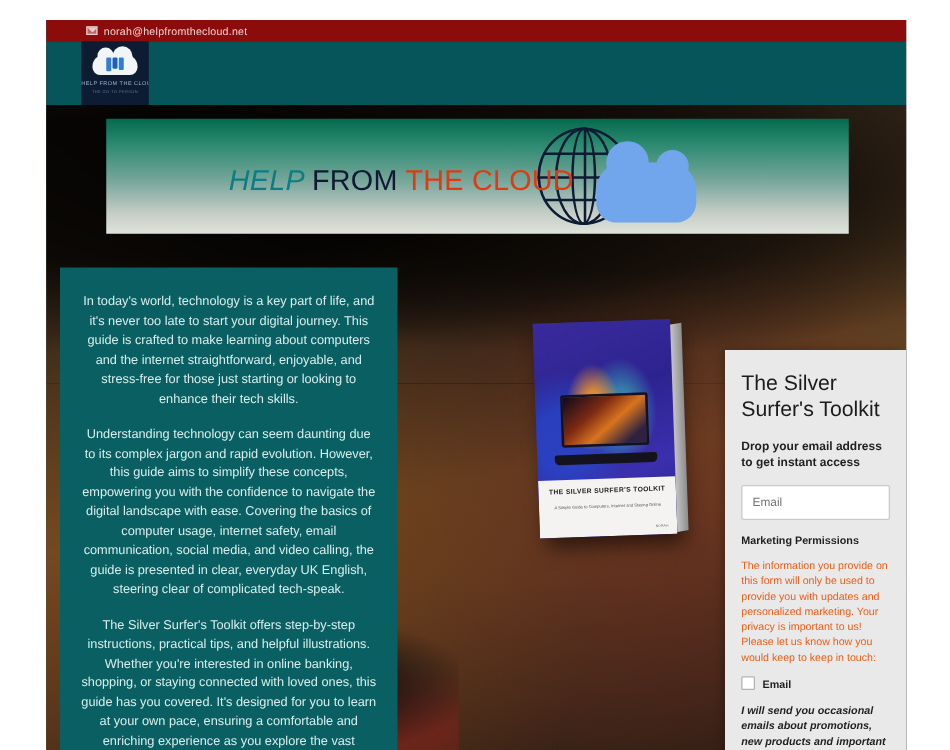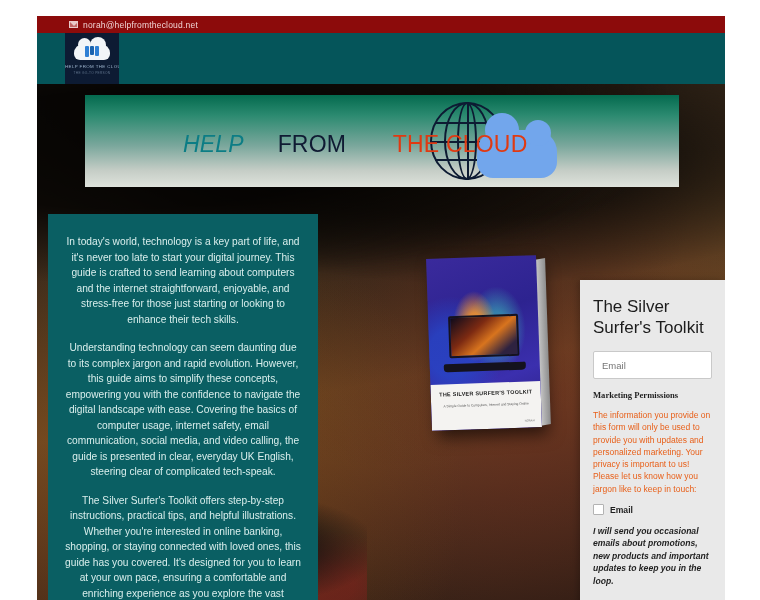--- a/index.html
+++ b/index.html
@@ -190,22 +190,22 @@
   }
   .banner .btext {
     position: absolute;
     left: 98px; top: 36px;
     font-size: 23px; font-weight: 400;
     letter-spacing: .2px;
     white-space: nowrap;
     font-family: "Liberation Sans", sans-serif;
   }
   .banner .w1 { color: #0c7d85; font-style: italic; }
-  .banner .w2 { color: #101b33; margin-left: 28px; }
-  .banner .w3 { color: #e03a12; margin-left: 40px; }
+  .banner .w2 { color: #101b33; }
+  .banner .w3 { color: #e03a12; }
   .banner .cloudart {
     position: absolute; left: 392px; top: 35px;
     width: 80px; height: 48px;
     background: #72a6ec; border-radius: 22px 22px 16px 16px;
   }
   .banner .cloudart:before {
     content:""; position: absolute; left: 8px; top: -17px;
     width: 34px; height: 34px; border-radius: 50%; background: #72a6ec;
   }
   .banner .cloudart:after {
@@ -343,21 +343,20 @@
     font-size: 9.5px;
     color: #3a3a3a;
     padding: 0 8px;
     font-family: "Liberation Sans", sans-serif;
     display: block;
     margin-bottom: 11px;
   }
   .optin .mp {
     font-size: 8.6px; font-weight: bold; color: #1f1f1f;
     margin-bottom: 9px;
-    font-family: Liberation Serif, serif;
   }
   .optin .orange {
     font-size: 8.5px; color: #e8601a; line-height: 12.3px;
     margin-bottom: 9px;
   }
   .optin .cbrow {
     display: flex; align-items: center; gap: 6px;
     margin-bottom: 10px;
   }
   .optin .cbrow .box {
@@ -413,21 +412,21 @@
           <span class="m3"></span>
             <span class="p1"></span>
             <span class="p2"></span>
             <span class="p3"></span>
         </div>
         <div class="cloudart"></div>
         <div class="btext"><span class="w1">HELP </span><span class="w2">FROM </span><span class="w3">THE CLOUD</span></div>
       </div>
 
       <div class="copy">
-        <p>In today's world, technology is a key part of life, and it's never too late to start your digital journey. This guide is crafted to send learning about computers and the internet straightforward, enjoyable, and stress-free for those just starting or looking to enhance their tech skills.</p>
+        <p>In today's world, technology is a key part of life, and it's never too late to start your digital journey. This guide is crafted to make learning about computers and the internet straightforward, enjoyable, and stress-free for those just starting or looking to enhance their tech skills.</p>
         <p>Understanding technology can seem daunting due to its complex jargon and rapid evolution. However, this guide aims to simplify these concepts, empowering you with the confidence to navigate the digital landscape with ease. Covering the basics of computer usage, internet safety, email communication, social media, and video calling, the guide is presented in clear, everyday UK English, steering clear of complicated tech-speak.</p>
         <p>The Silver Surfer's Toolkit offers step-by-step instructions, practical tips, and helpful illustrations. Whether you're interested in online banking, shopping, or staying connected with loved ones, this guide has you covered. It's designed for you to learn at your own pace, ensuring a comfortable and enriching experience as you explore the vast potential of the online world.</p>
       </div>
 
       <div class="book">
         <div class="spine"></div>
         <div class="face">
           <div class="laptop">
             <div class="screen"></div>
             <div class="base"></div>
@@ -437,23 +436,24 @@
             <div class="t2">A Simple Guide to Computers, Internet and Staying Online</div>
             <div class="t3">NORAH</div>
           </div>
         </div>
       </div>
 
       <div class="bottomstrip"></div>
 
       <div class="optin">
         <h2>The Silver Surfer's Toolkit</h2>
+        <div class="sub">Drop your email address to get instant access</div>
         <input class="emailinput" type="text" placeholder="Email" style="">
         <div class="mp">Marketing Permissions</div>
-        <div class="orange">The information you provide on this form will only be used to provide you with updates and personalized marketing. Your privacy is important to us! Please let us know how you jargon like to keep in touch:</div>
+        <div class="orange">The information you provide on this form will only be used to provide you with updates and personalized marketing. Your privacy is important to us! Please let us know how you would keep to keep in touch:</div>
         <div class="cbrow">
           <span class="box"></span>
           <span class="lbl">Email</span>
         </div>
         <div class="ital">I will send you occasional emails about promotions, new products and important updates to keep you in the loop.</div>
 
       </div>
 
     </div>
   </div>

